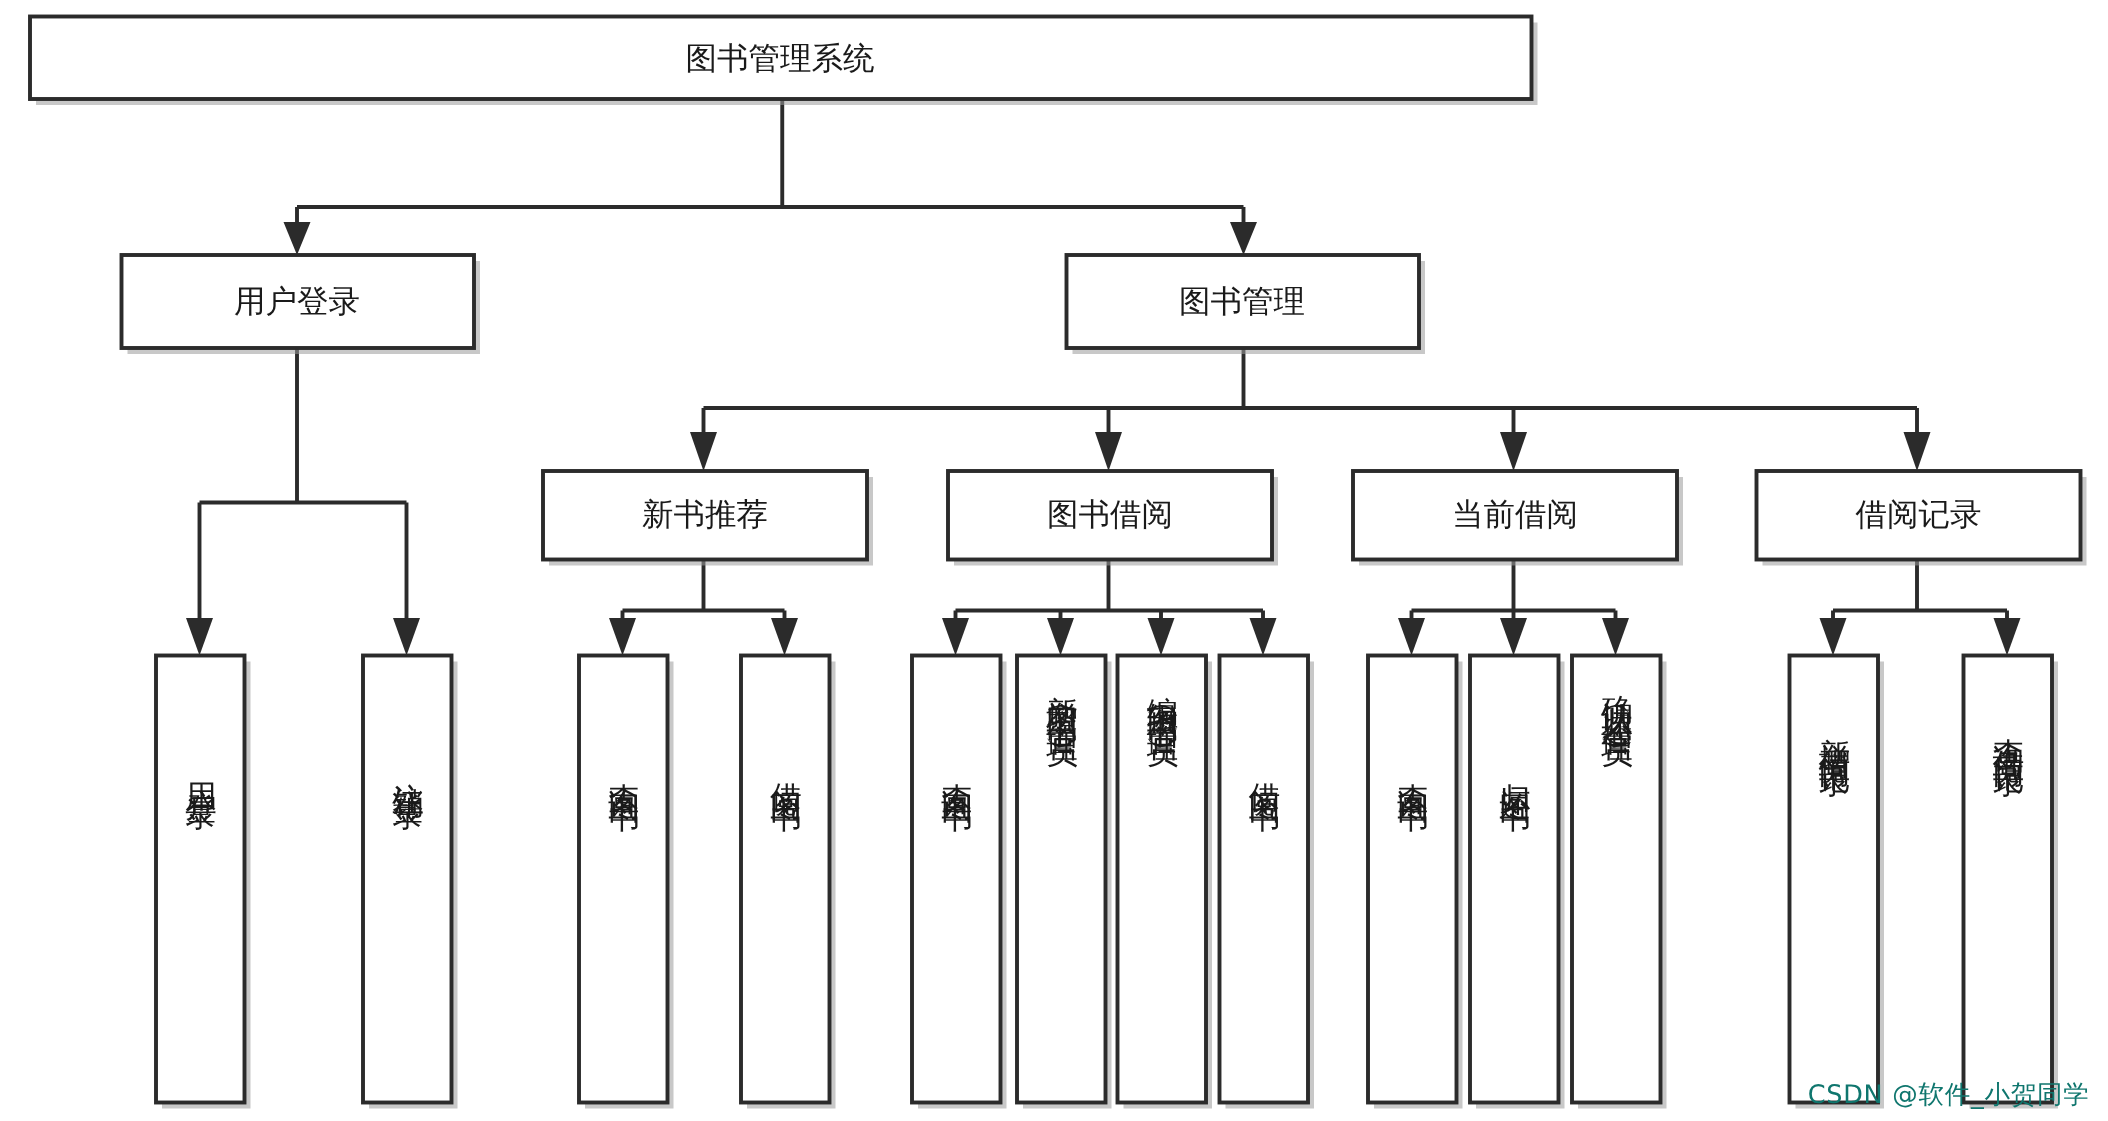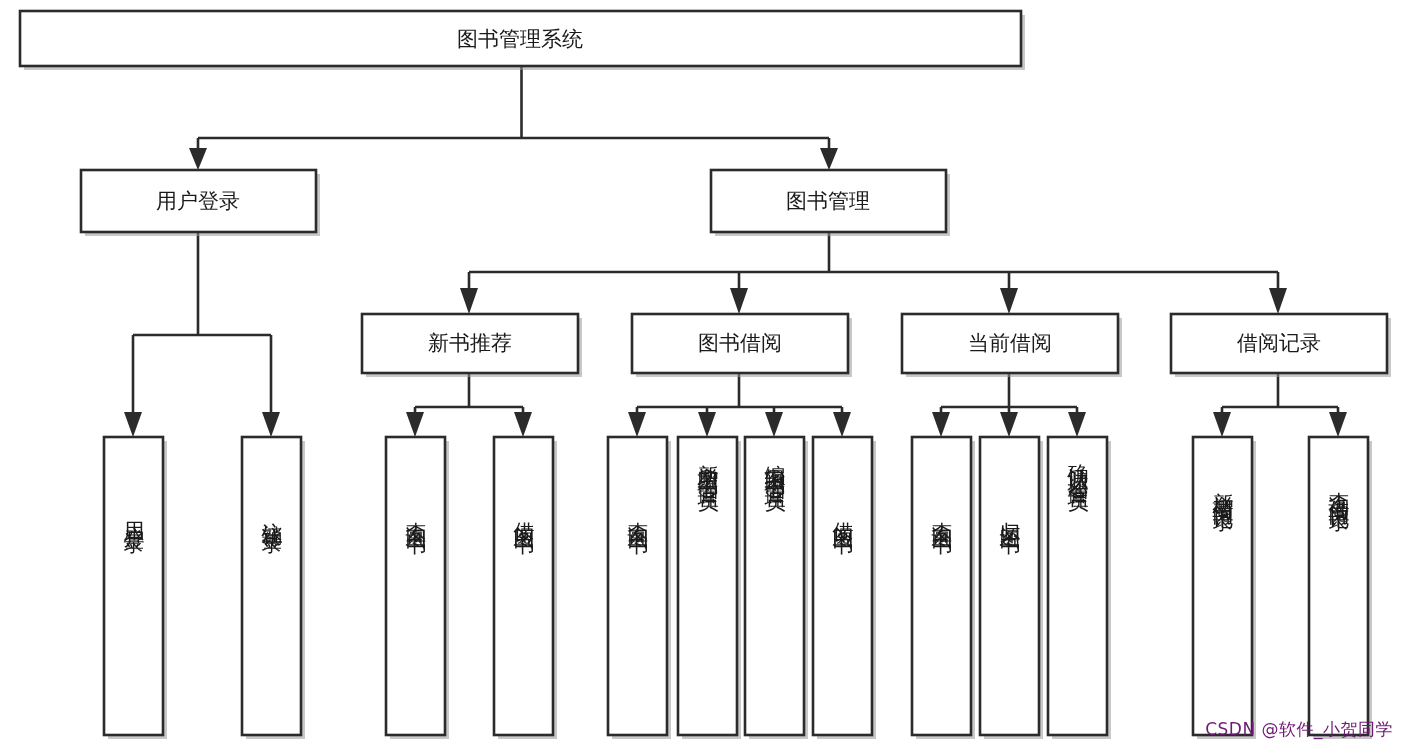--- a/index.html
+++ b/index.html
@@ -71,21 +71,21 @@
     letter-spacing: 4px;
     white-space: nowrap;
     text-align: left;
   }
   .watermark {
     position: absolute;
     right: 12px;
     bottom: 6px;
     font-family: "DejaVu Sans", "Liberation Sans", sans-serif;
     font-size: 17px;
-    color: #701a75;
+    color: #0f766e;
     white-space: nowrap;
     letter-spacing: 0.5px;
   }
 </style>
 </head>
 <body>
 
 <div id="diagram-root">
 
   <svg class="tree" viewBox="0 0 1405 747">

